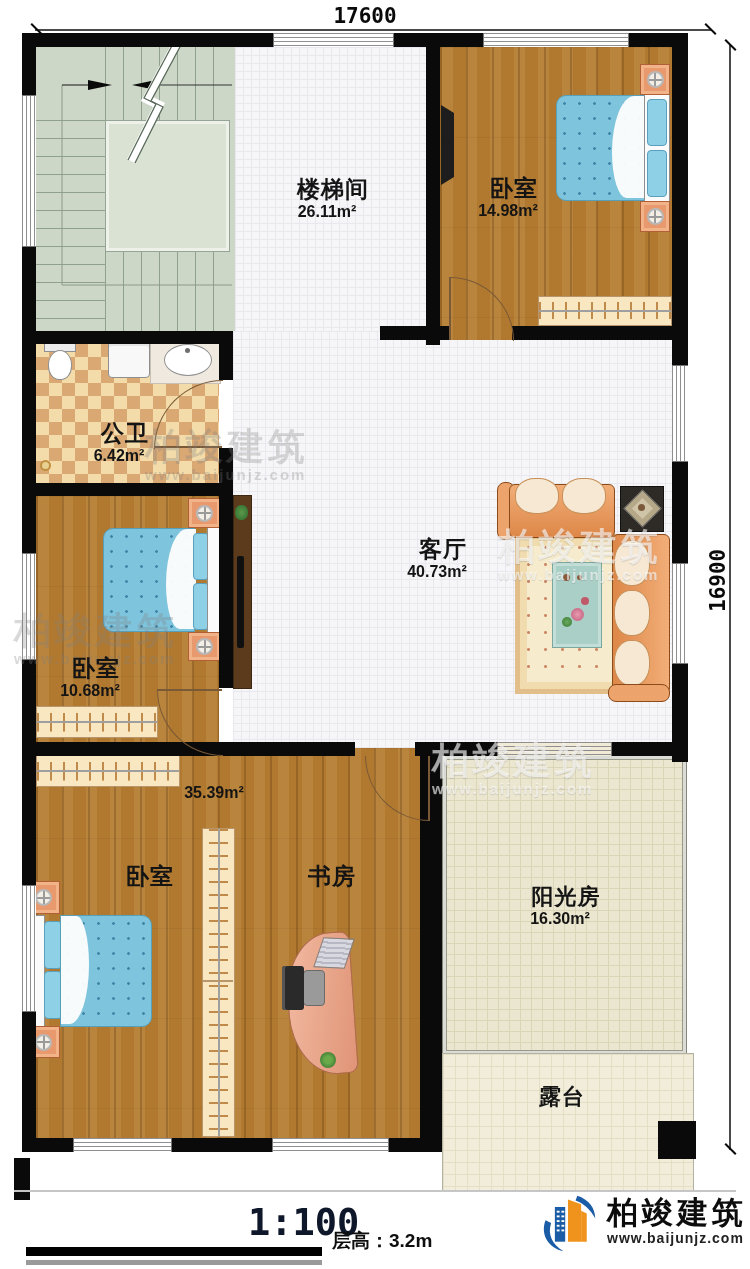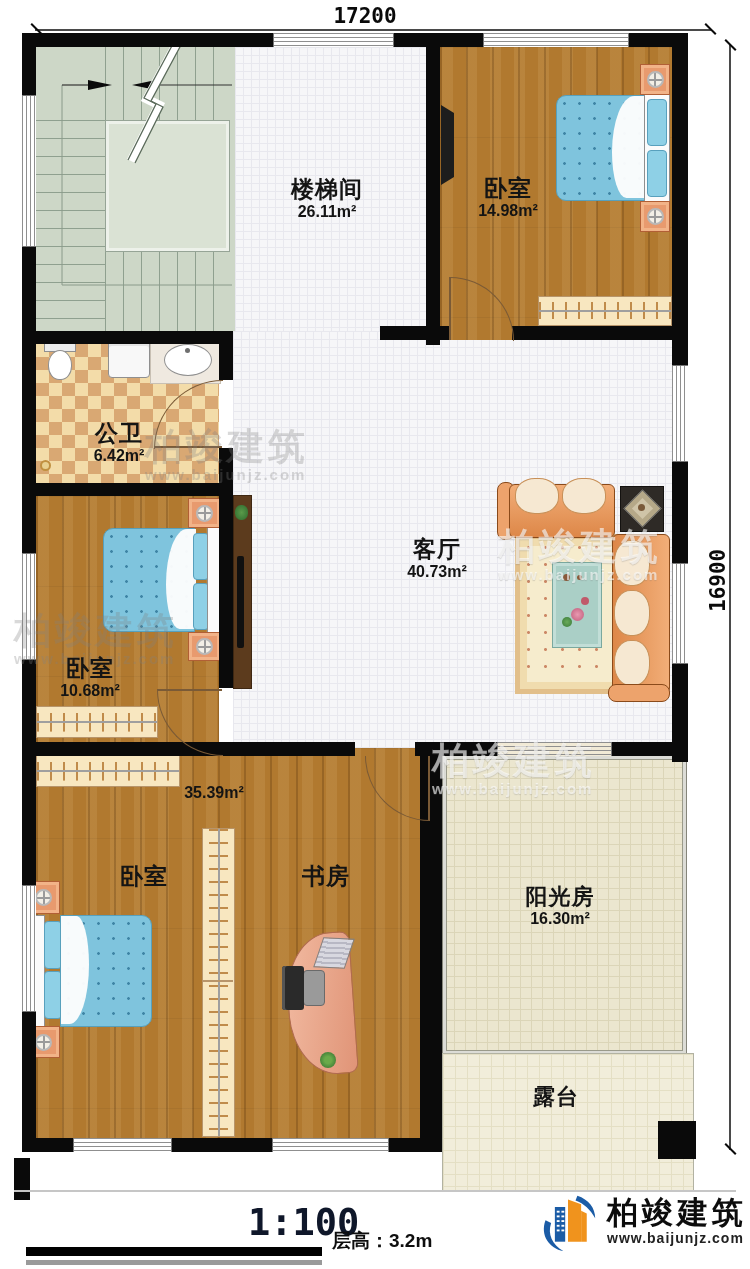--- a/index.html
+++ b/index.html
@@ -25,21 +25,21 @@
   .nstand{background:#e89a6e;border:1px solid #b15f35;box-shadow:inset 0 0 0 3px #f2b388;display:flex;align-items:center;justify-content:center;}
   .lamp{width:17px;height:17px;border-radius:50%;background:
         linear-gradient(#9a9a9a,#9a9a9a) 50% 0/2px 100% no-repeat,
         linear-gradient(90deg,#9a9a9a,#9a9a9a) 0 50%/100% 2px no-repeat,#f3efe6;border:2px solid #b8b8b8;box-sizing:border-box;}
   .wardrobe{background-color:#f8e7c0;border:1px solid #b8956a;background-image:linear-gradient(#9f9f9f,#9f9f9f),repeating-linear-gradient(90deg,#c08b4a 0 2px,transparent 2px 13px);background-size:100% 2px,100% 62%;background-position:0 50%,0 50%;background-repeat:no-repeat;}
   .wardrobe-v{background-color:#f8e7c0;border:1px solid #b8956a;background-image:linear-gradient(90deg,#9f9f9f,#9f9f9f),repeating-linear-gradient(#c08b4a 0 2px,transparent 2px 13px);background-size:2px 100%,62% 100%;background-position:50% 0,50% 0;background-repeat:no-repeat;}
   .arc{border:0 solid #7a5a36;}
   .leaf{background:#7a5a36;}
   
   .room-label{transform:translate(-50%,-50%);text-align:center;color:#141414;font-weight:bold;line-height:1.12;white-space:nowrap;}
-  .room-label .nm{font-size:23px;letter-spacing:1px;display:block;}
+  .room-label .nm{font-size:23px;letter-spacing:1px;display:block;padding-left:12px;}
   .room-label .ar{font-size:16px;display:block;}
   .room-label.small .nm{font-size:22px;}
   
   .wm{transform:translate(0,0);pointer-events:none;line-height:1.05;font-weight:bold;white-space:nowrap;}
   .wm .b{font-size:37px;letter-spacing:4px;display:block;}
   .wm .s{font-size:15px;letter-spacing:2px;display:block;}
   .wm.gray{color:rgba(130,130,130,.30);}
   .wm.lite{color:rgba(255,255,255,.60);text-shadow:0 1px 1px rgba(120,120,120,.25);}
   
   .dim{font-family:"DejaVu Sans Mono",monospace;font-weight:bold;color:#0a0a0a;}
@@ -247,21 +247,21 @@
   </div>
   <div class="abs room-label small" style="left:560px;top:906px;">
     <span class="nm">阳光房</span>
     <span class="ar">16.30m²</span>
   </div>
   <div class="abs room-label small" style="left:556px;top:1097px;">
     <span class="nm">露台</span>
   </div>
 
   <div class="abs dim" style="left:0;top:4px;width:730px;text-align:center;font-size:21px;">
-    <span>17200</span>
+    <span>17600</span>
   </div>
   <div class="abs dimline" style="left:35px;top:29px;width:676px;height:2px;"></div>
   <div class="abs tick" style="left:29px;top:28px;"></div>
   <div class="abs tick" style="left:703px;top:28px;"></div>
   <div class="abs dimline" style="left:729px;top:45px;width:2px;height:1105px;"></div>
   <div class="abs tick" style="left:723px;top:44px;"></div>
   <div class="abs tick" style="left:723px;top:1148px;"></div>
   <div class="abs dim" style="left:688px;top:570px;width:60px;text-align:center;font-size:21px;transform:rotate(-90deg);">
     <span>16900</span>
   </div>

